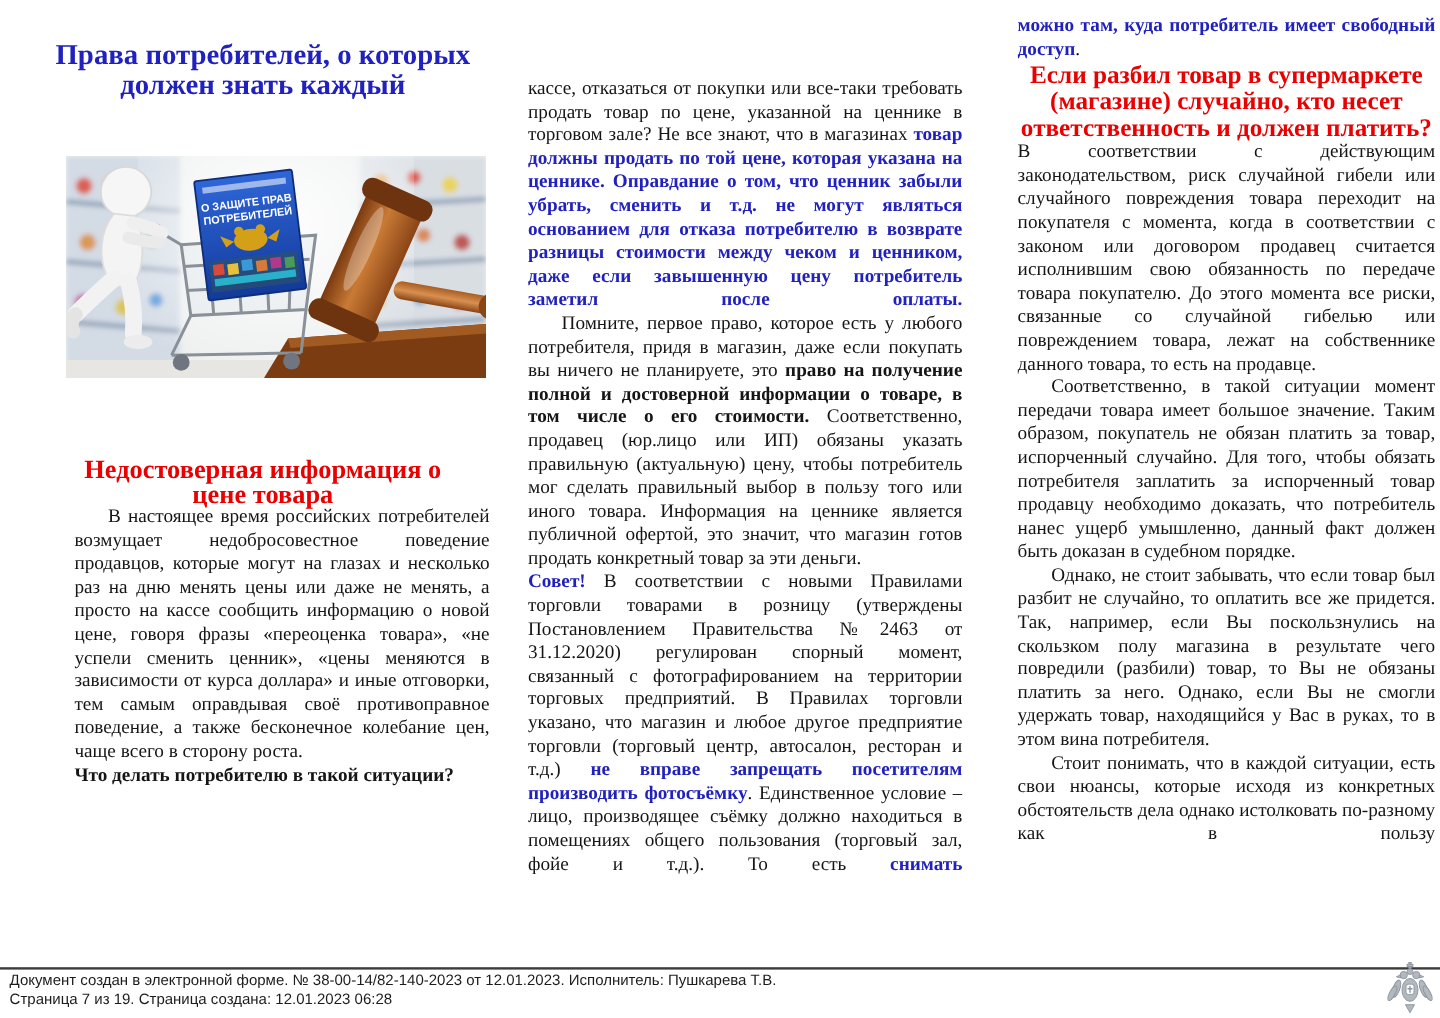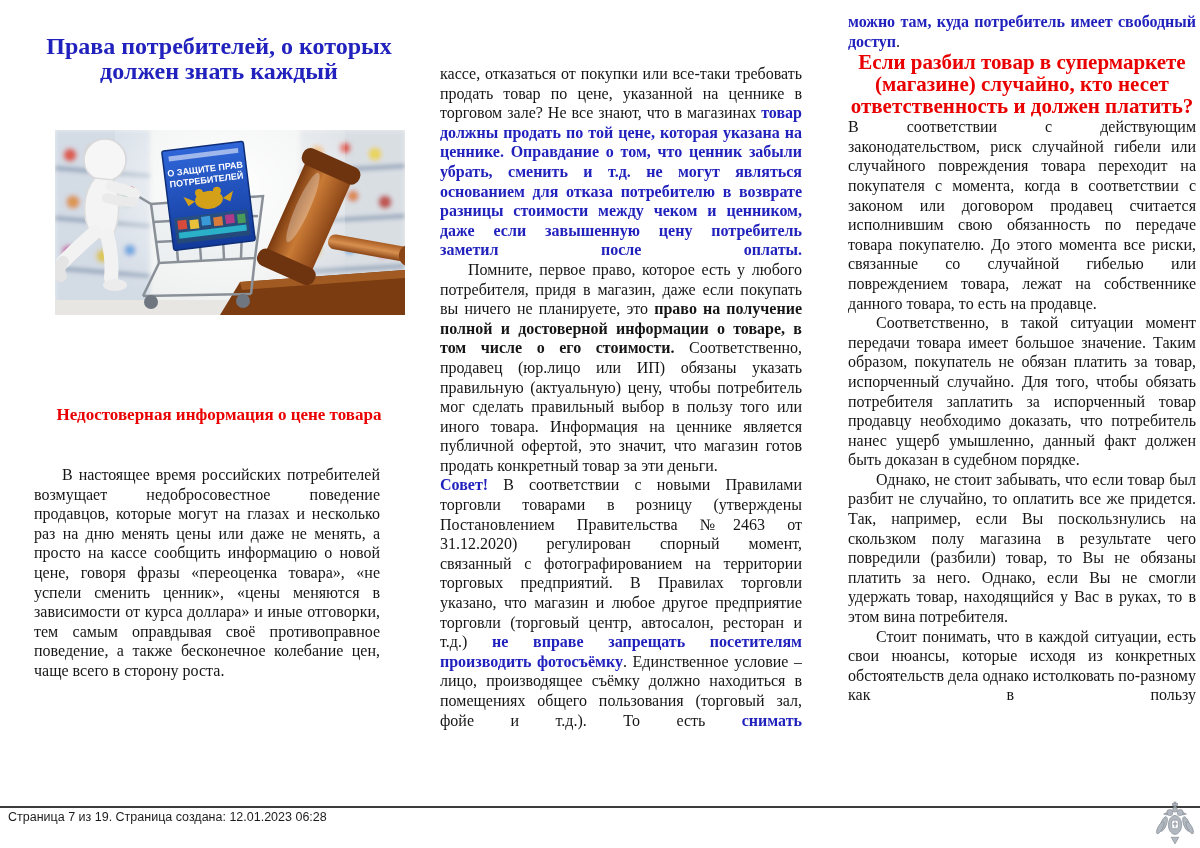--- a/index.html
+++ b/index.html
@@ -9,36 +9,36 @@
   }
   *{box-sizing:border-box;}
   html,body{margin:0;padding:0;background:#fff;}
   .page{
     position:relative;width:1200px;height:848px;background:#ffffff;
     font-family:"Liberation Serif", serif;color:var(--ink);overflow:hidden;
   }
   
   .col{position:absolute;font-size:16px;line-height:19.6px;text-align:justify;}
   .col p{margin:0;}
-  .col1-body{left:34px;top:421px;width:346px;margin-top:44px;}
+  .col1-body{left:62px;top:421px;width:346px;}
   .col2{left:440px;top:16px;width:362px;height:786px;overflow:hidden;margin-top:48px;}
   .col3{left:848px;top:12px;width:348px;height:800px;overflow:hidden;}
   .ind{text-indent:28px;}
   .stretch{text-align-last:justify;}
   .gap{margin-top:20px;}
   .bb{color:var(--blue);font-weight:bold;}
   .bk{font-weight:bold;}
   
   .main-title{
     position:absolute;left:46px;top:34px;width:346px;text-align:center;
     color:var(--blue);font-weight:bold;font-size:24px;line-height:25px;
   }
   .red-heading-1{
     position:absolute;left:46px;top:380px;width:346px;text-align:center;
-    color:var(--red);font-weight:bold;font-size:17px;line-height:21px;margin-top:24px;
+    color:var(--red);font-weight:bold;font-size:22px;line-height:21px;
   }
   .red-heading-3{
     text-align:center;text-align-last:center;color:var(--red);font-weight:bold;
     font-size:21px;line-height:22px;margin:22px 6px 12px 6px;text-indent:0;
   }
   
   .illus{position:absolute;left:55px;top:130px;width:350px;height:185px;}
   
   .footer-rule{position:absolute;left:0;top:806px;width:1200px;height:0;border-top:2px solid #3c3c3c;}
   .footer-text{
@@ -182,39 +182,41 @@
         <rect x="272" y="108" width="85" height="15" rx="7" fill="url(#wood2)"></rect>
         <circle cx="355" cy="116" r="11" fill="#8a4517"></circle>
       </g>
     </g>
   </svg>
 
   <div class="red-heading-1">Недостоверная информация о цене товара</div>
 
   <div class="col col1-body">
     <p class="ind">В настоящее время российских потребителей возмущает недобросовестное поведение продавцов, которые могут на глазах и несколько раз на дню менять цены или даже не менять, а просто на кассе сообщить информацию о новой цене, говоря фразы «переоценка товара», «не успели сменить ценник», «цены меняются в зависимости от курса доллара» и иные отговорки, тем самым оправдывая своё противоправное поведение, а также бесконечное колебание цен, чаще всего в сторону роста.</p>
+    <p class="bk">Что делать потребителю в такой ситуации?</p>
   </div>
 
   <div class="col col2">
     <p class="stretch"><span>кассе, отказаться от покупки или все-таки требовать продать товар по цене, указанной на ценнике в торговом зале? Не все знают, что в магазинах </span><span class="bb">товар должны продать по той цене, которая указана на ценнике. Оправдание о том, что ценник забыли убрать, сменить и т.д. не могут являться основанием для отказа потребителю в возврате разницы стоимости между чеком и ценником, даже если завышенную цену потребитель заметил после оплаты.</span></p>
     <p class="ind"><span>Помните, первое право, которое есть у любого потребителя, придя в магазин, даже если покупать вы ничего не планируете, это </span><span class="bk">право на получение полной и достоверной информации о товаре, в том числе о его стоимости.</span><span> Соответственно, продавец (юр.лицо или ИП) обязаны указать правильную (актуальную) цену, чтобы потребитель мог сделать правильный выбор в пользу того или иного товара. Информация на ценнике является публичной офертой, это значит, что магазин готов продать конкретный товар за эти деньги.</span></p>
     <p class="gap stretch"><span class="bb">Совет!</span><span> В соответствии с новыми Правилами торговли товарами в розницу (утверждены Постановлением Правительства №2463 от 31.12.2020) регулирован спорный момент, связанный с фотографированием на территории торговых предприятий. В Правилах торговли указано, что магазин и любое другое предприятие торговли (торговый центр, автосалон, ресторан и т.д.) </span><span class="bb">не вправе запрещать посетителям производить фотосъёмку</span><span>. Единственное условие – лицо, производящее съёмку должно находиться в помещениях общего пользования (торговый зал, фойе и т.д.). То есть </span><span class="bb">снимать</span></p>
   </div>
 
   <div class="col col3">
     <p><span class="bb">можно там, куда потребитель имеет свободный доступ</span><span>.</span></p>
     <p class="red-heading-3">Если разбил товар в супермаркете (магазине) случайно, кто несет ответственность и должен платить?</p>
     <p>В соответствии с действующим законодательством, риск случайной гибели или случайного повреждения товара переходит на покупателя с момента, когда в соответствии с законом или договором продавец считается исполнившим свою обязанность по передаче товара покупателю. До этого момента все риски, связанные со случайной гибелью или повреждением товара, лежат на собственнике данного товара, то есть на продавце.</p>
     <p class="ind">Соответственно, в такой ситуации момент передачи товара имеет большое значение. Таким образом, покупатель не обязан платить за товар, испорченный случайно. Для того, чтобы обязать потребителя заплатить за испорченный товар продавцу необходимо доказать, что потребитель нанес ущерб умышленно, данный факт должен быть доказан в судебном порядке.</p>
     <p class="ind">Однако, не стоит забывать, что если товар был разбит не случайно, то оплатить все же придется. Так, например, если Вы поскользнулись на скользком полу магазина в результате чего повредили (разбили) товар, то Вы не обязаны платить за него. Однако, если Вы не смогли удержать товар, находящийся у Вас в руках, то в этом вина потребителя.</p>
     <p class="ind stretch">Стоит понимать, что в каждой ситуации, есть свои нюансы, которые исходя из конкретных обстоятельств дела однако истолковать по-разному как в пользу</p>
   </div>
 
   <div class="footer-rule"></div>
   <div class="footer-text">
+    <div>Документ создан в электронной форме. № 38-00-14/82-140-2023 от 12.01.2023. Исполнитель: Пушкарева Т.В.</div>
     <div>Страница 7 из 19. Страница создана: 12.01.2023 06:28</div>
   </div>
 
   <svg class="emblem" viewBox="0 0 40 46" aria-hidden="true">
     <g fill="#b2b8bf" stroke="#8d949c" stroke-width="0.8">
       <rect x="19" y="1" width="2" height="5"></rect>
         <rect x="17.5" y="2.5" width="5" height="2"></rect>
       <circle cx="20" cy="9" r="2.5"></circle>
       <circle cx="14.5" cy="12" r="3.2"></circle>
         <circle cx="25.5" cy="12" r="3.2"></circle>

